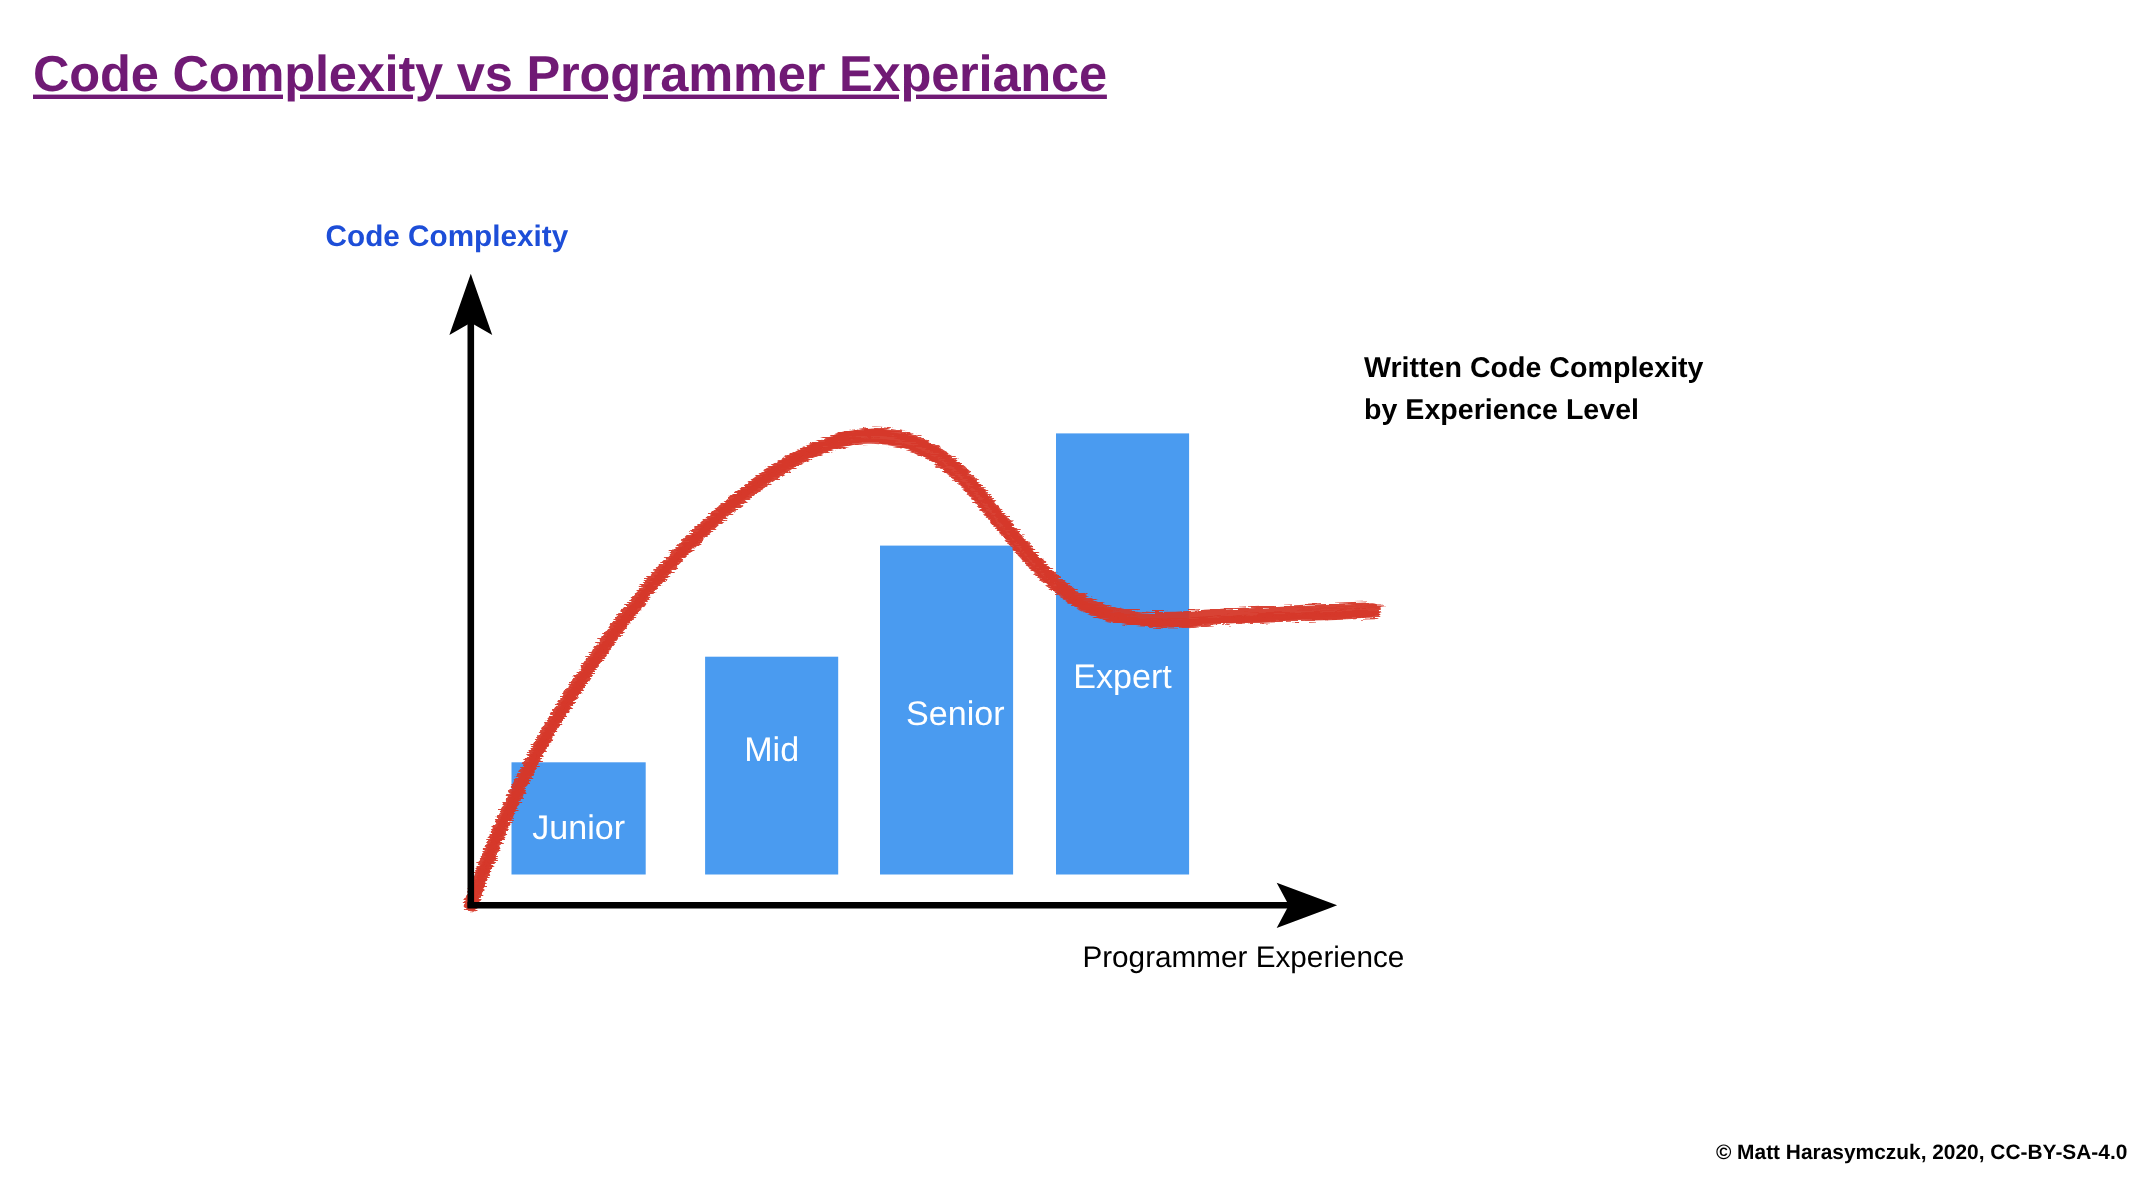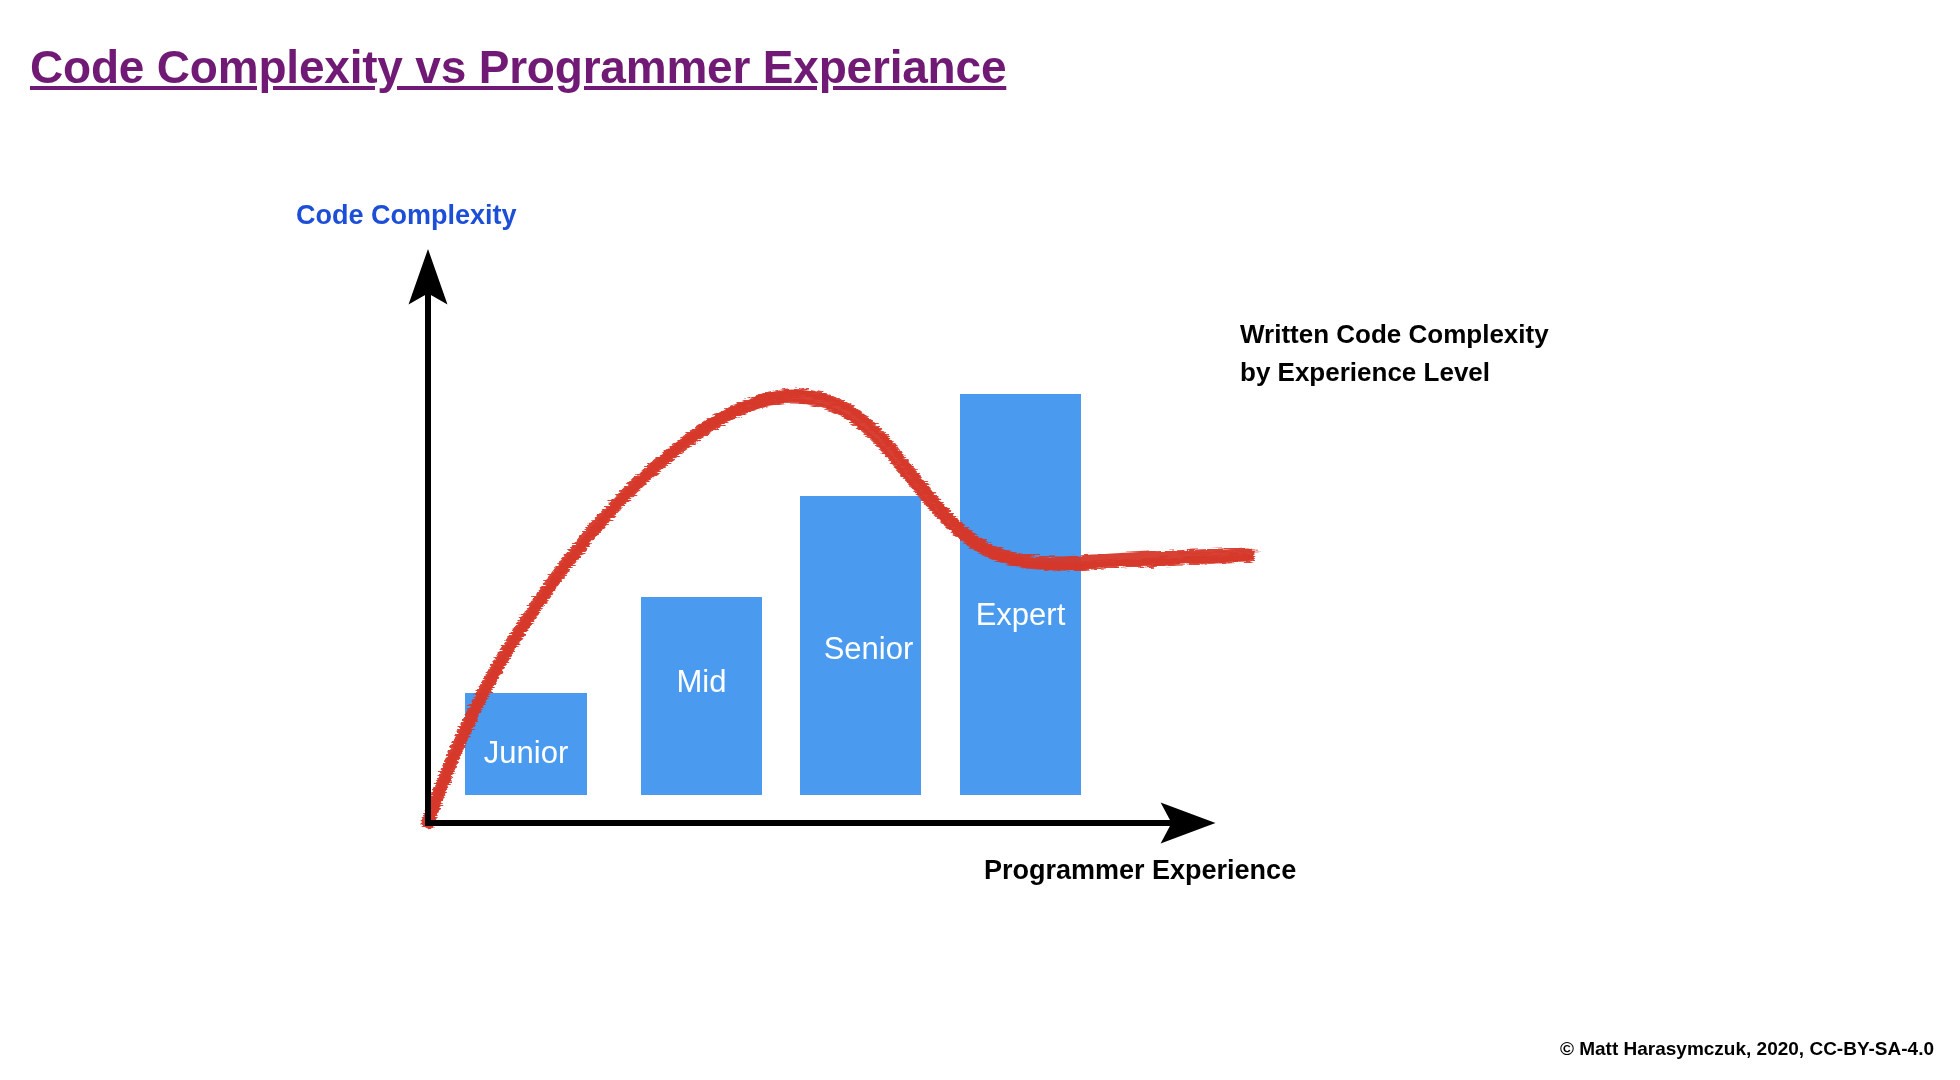--- a/index.html
+++ b/index.html
@@ -40,21 +40,21 @@
     font-size: 27px;
     font-weight: bold;
     color: #1d4ed8;
     white-space: nowrap;
   }
   #x-axis-label {
     position: absolute;
     left: 984px;
     top: 855px;
     font-size: 27px;
-    font-weight: bold;
+    font-weight: normal;
     color: #000000;
     white-space: nowrap;
   }
 
   
   #annotation {
     position: absolute;
     left: 1240px;
     top: 315px;
     width: 440px;

